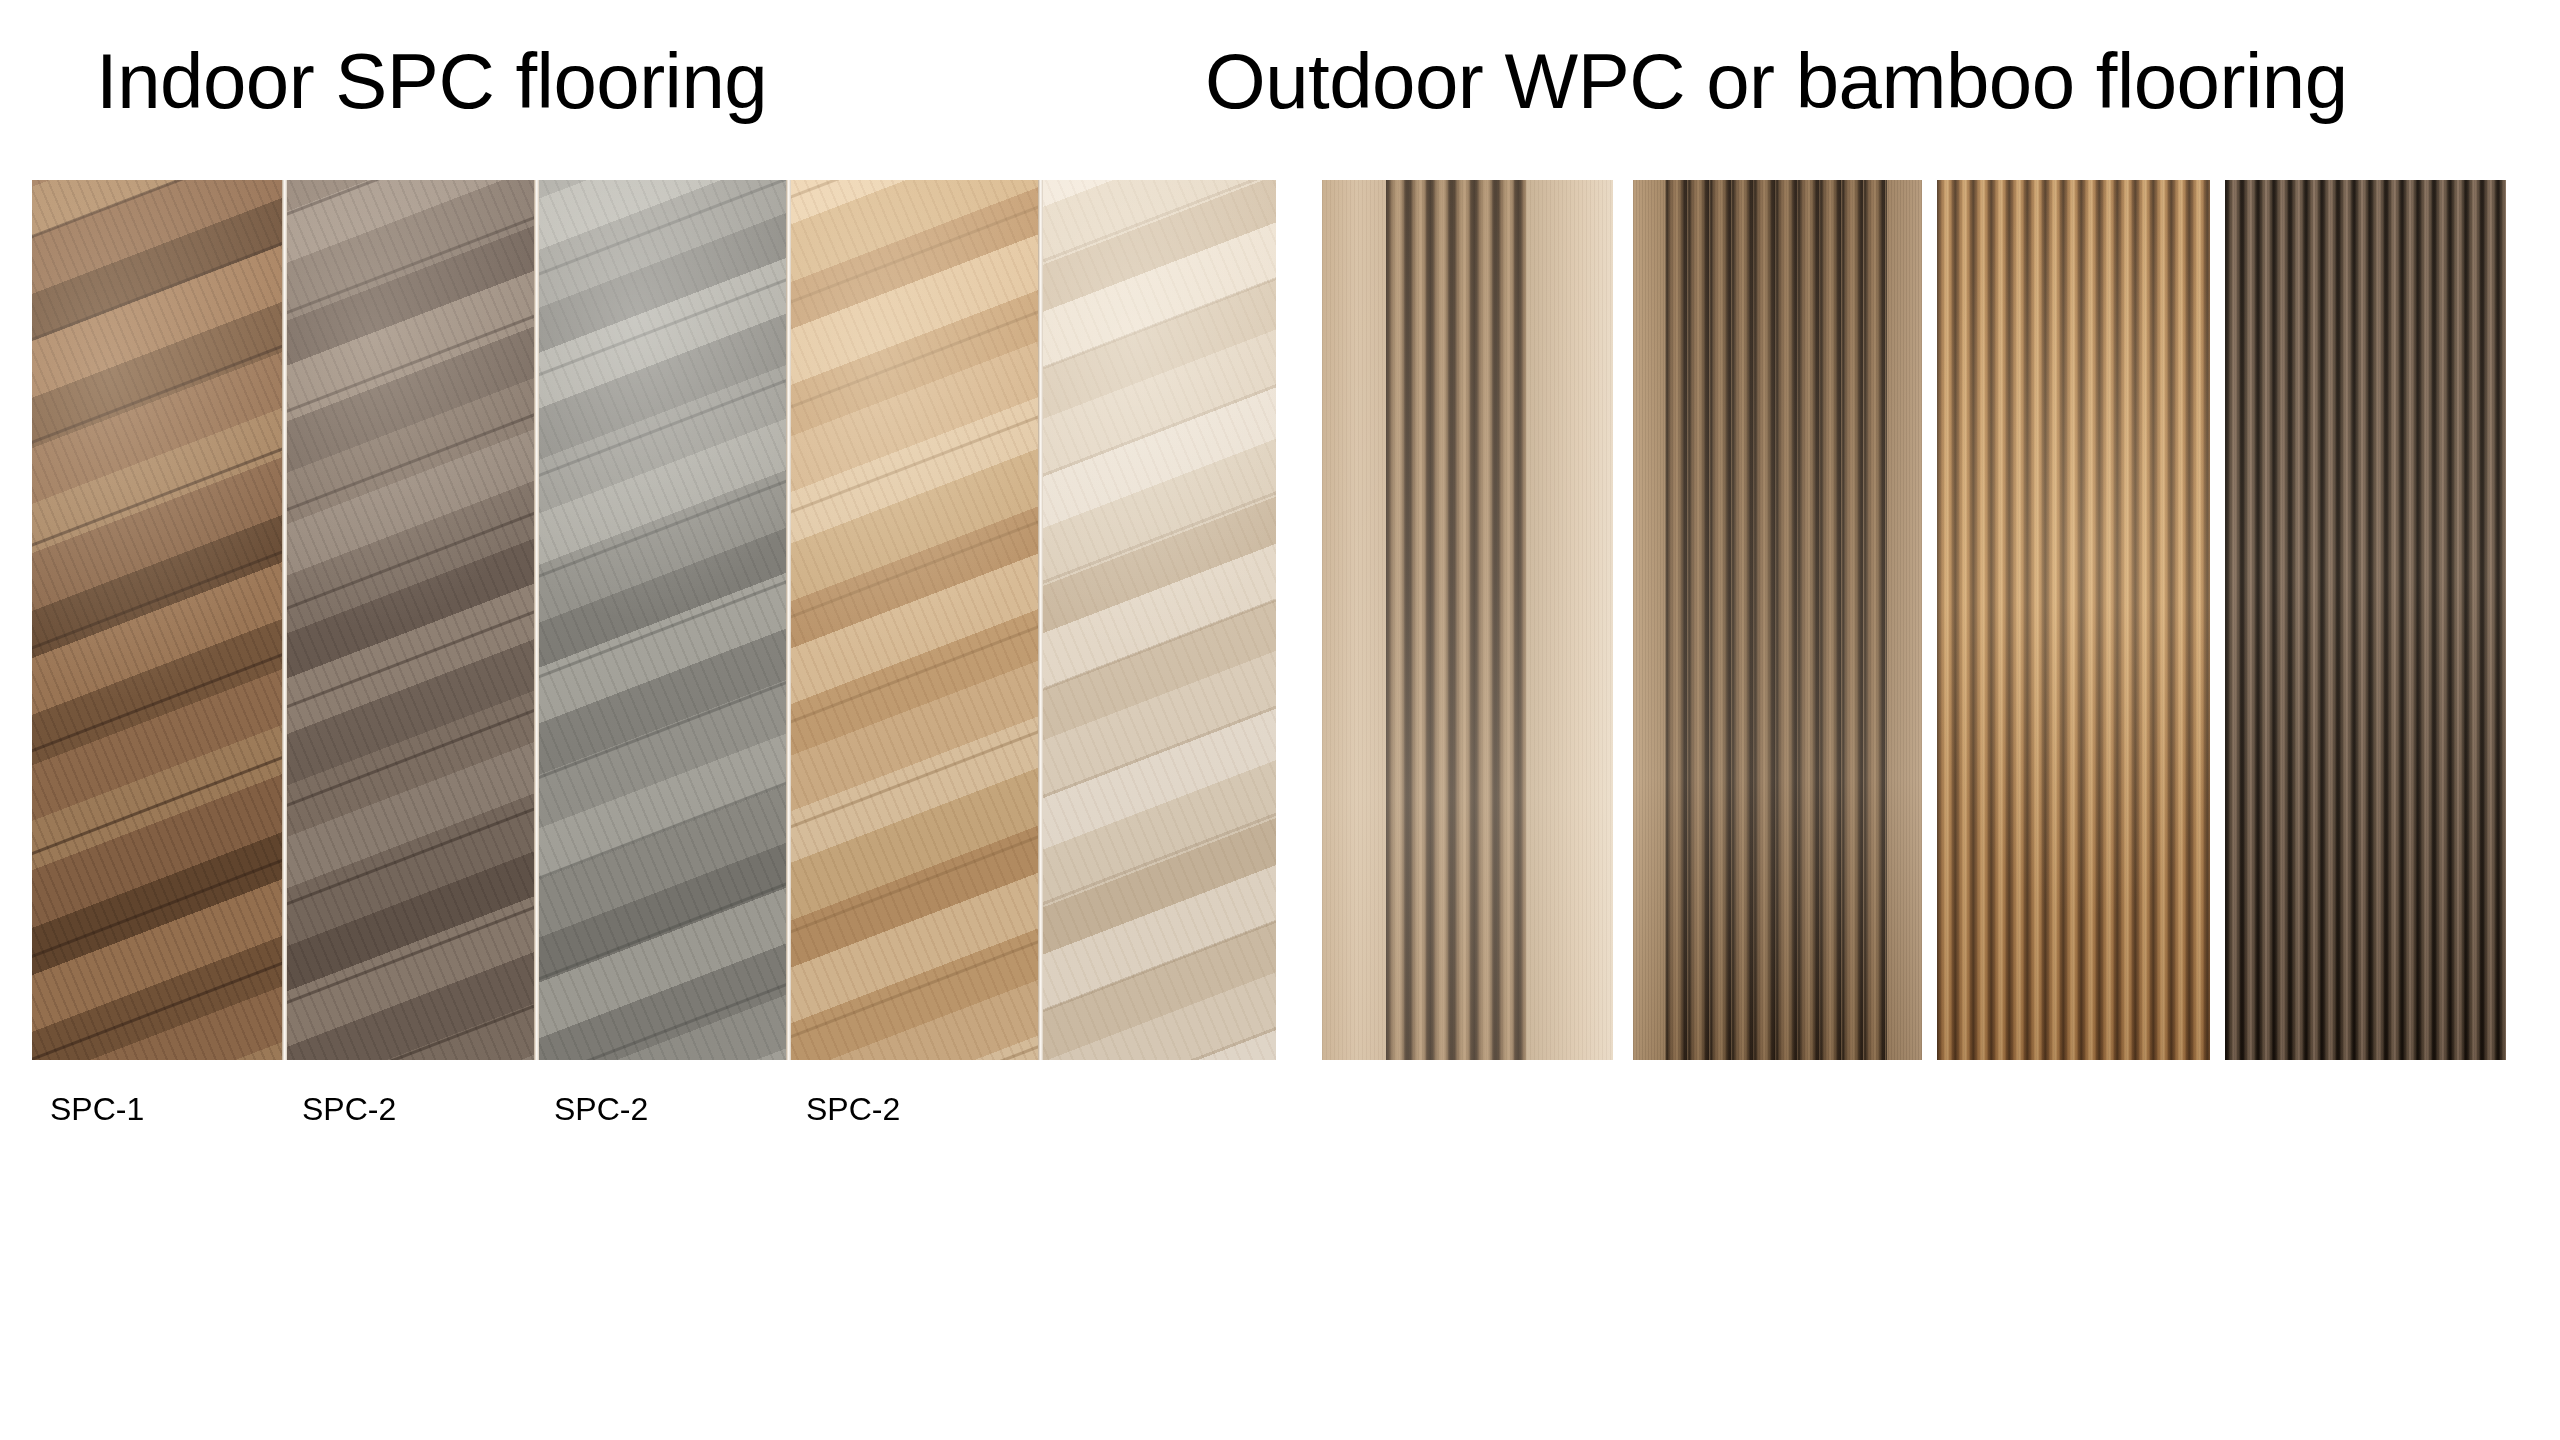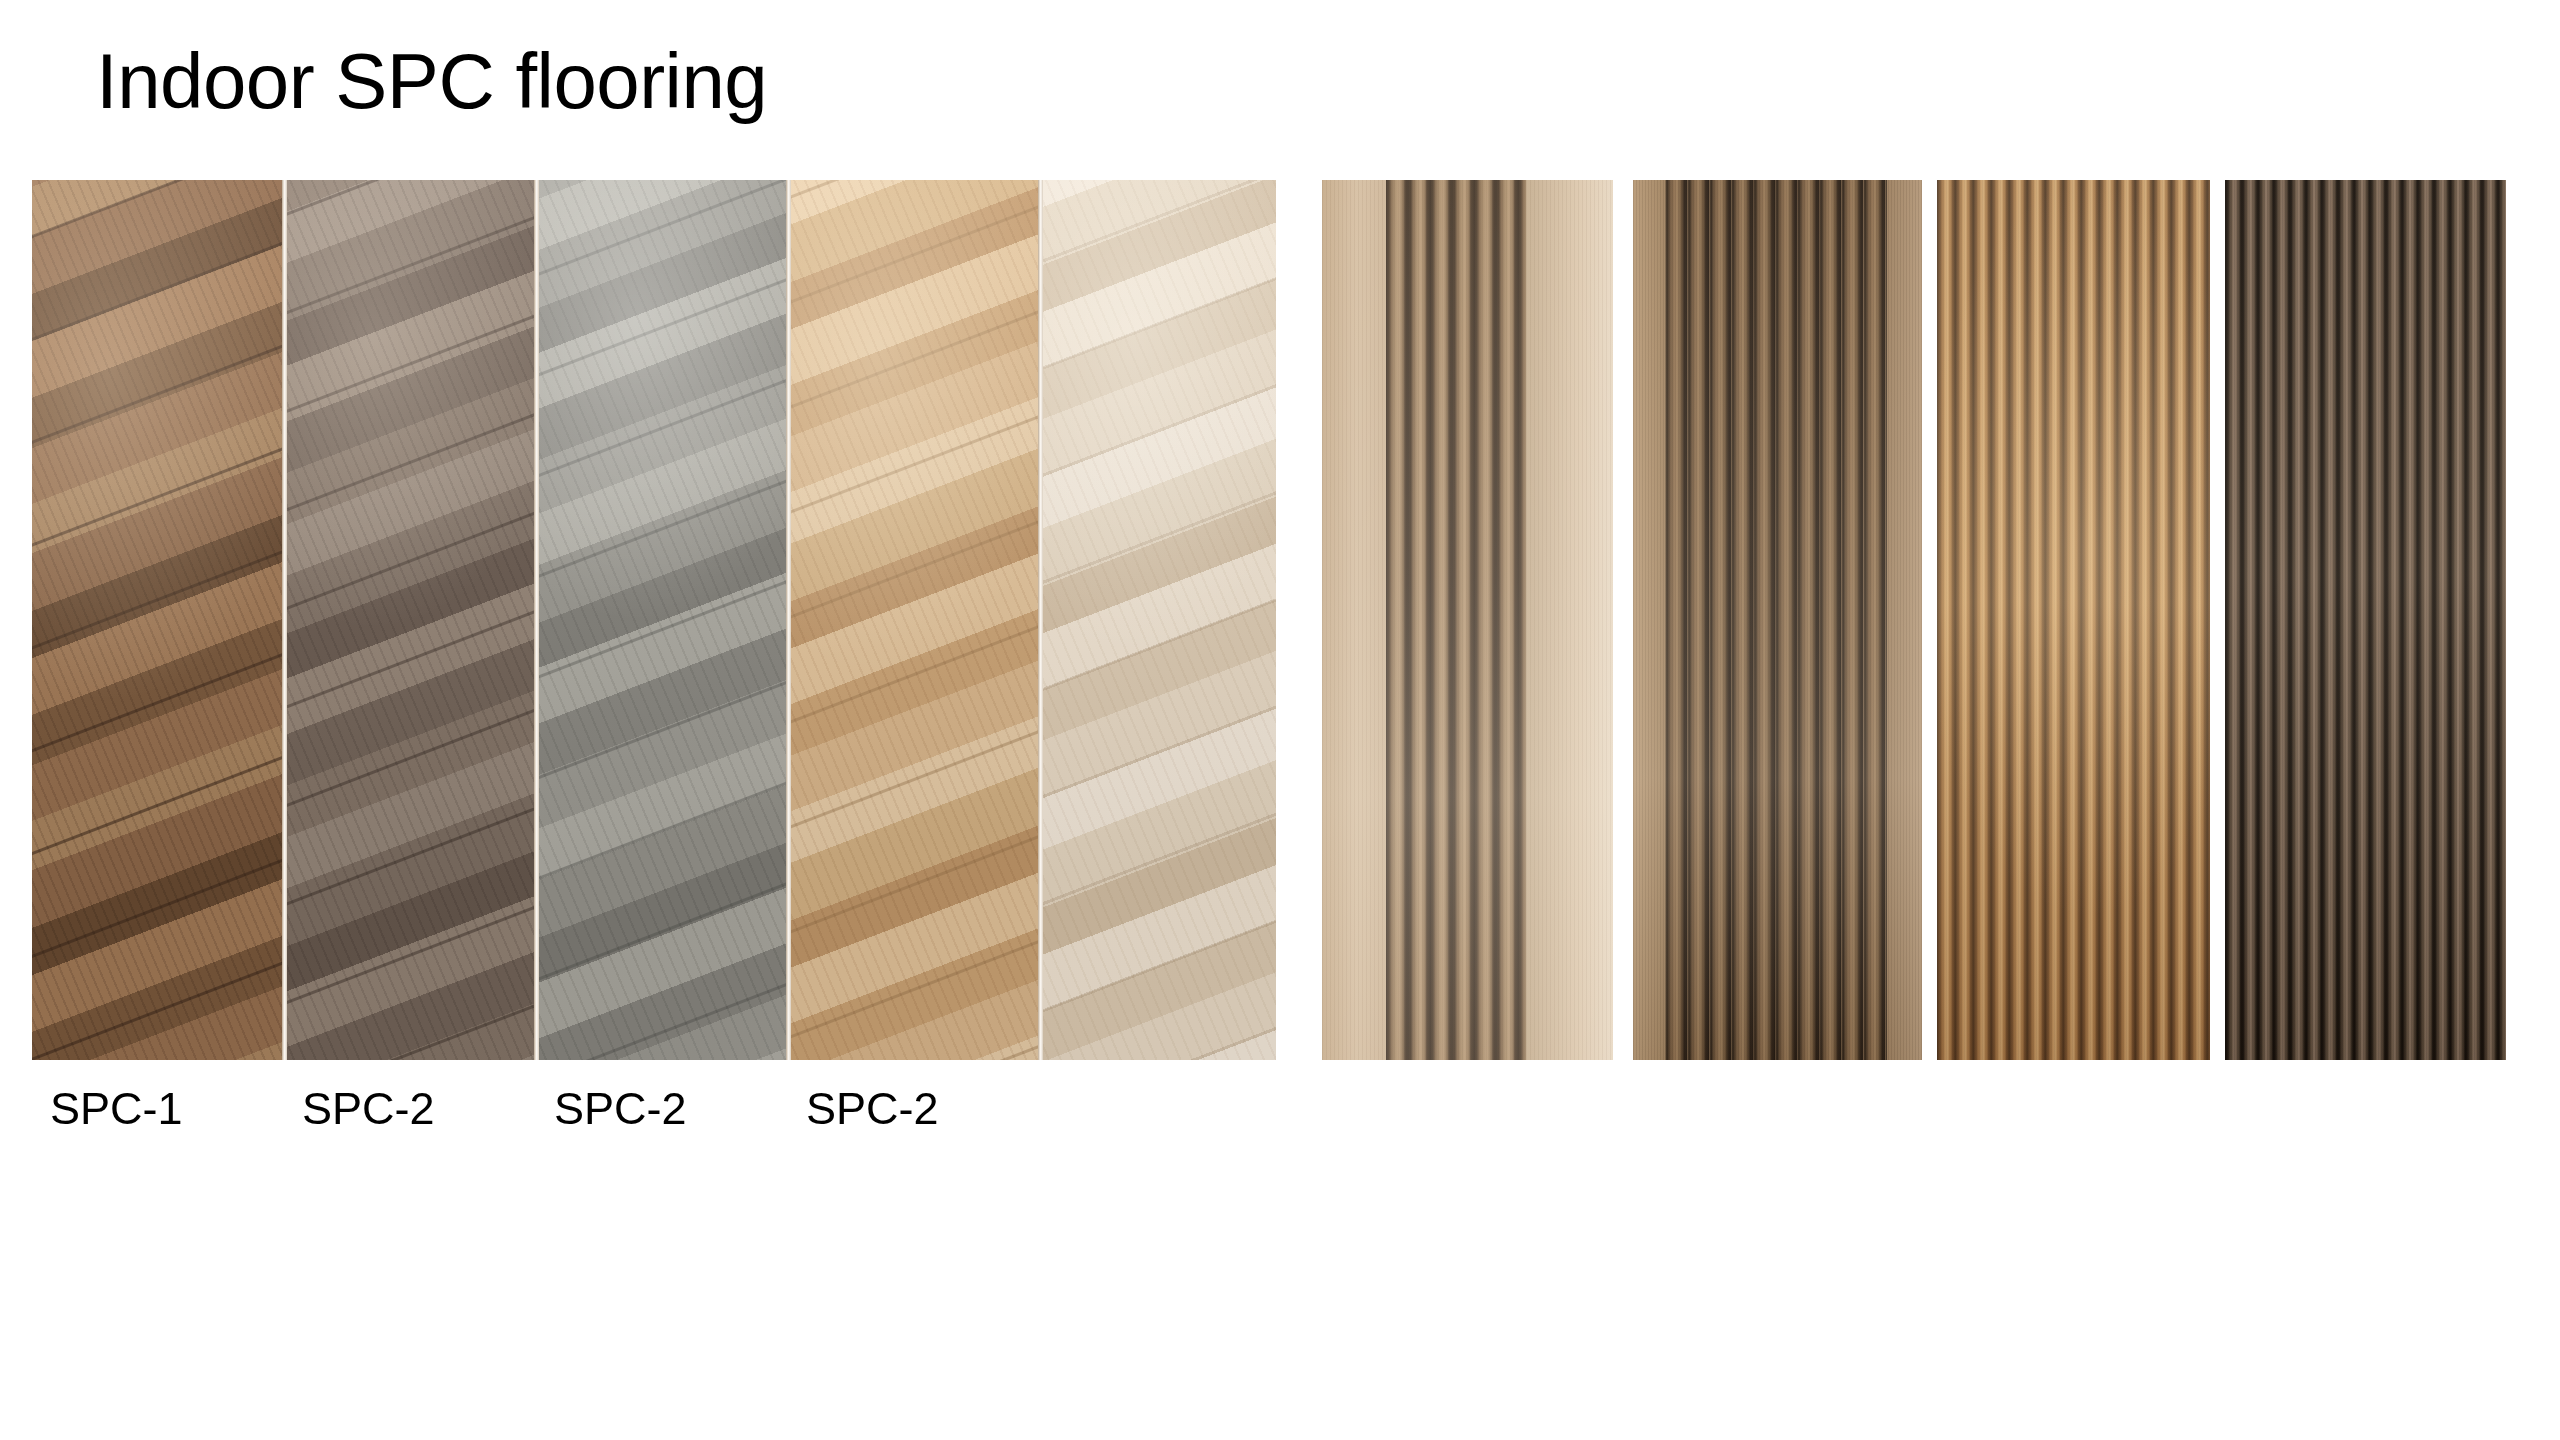--- a/index.html
+++ b/index.html
@@ -365,21 +365,21 @@
     position: absolute;
     height: 70px;
   }
   #captions-indoor  { left: 32px;   top: 1078px; width: 1244px; }
   #captions-outdoor { left: 1322px; top: 1078px; width: 1184px; }
 
   .caption {
     position: absolute;
     top: 0;
     font-family: "Liberation Sans", sans-serif;
-    font-size: 45px;
+    font-size: 32px;
     line-height: 62px;
     color: #000000;
     white-space: nowrap;
   }
   #caption-spc-1 { left: 18px; }
   #caption-spc-2 { left: 270px; }
   #caption-spc-3 { left: 522px; }
   #caption-spc-4 { left: 774px; }
 
   #caption-owf-1 { left: 28px; }
@@ -387,20 +387,21 @@
   #caption-owf-3 { left: 632px; }
   #caption-owf-4 { left: 920px; }
 </style>
 </head>
 <body>
 
 <div class="page">
 
   <div class="heading" id="heading-indoor">Indoor SPC flooring</div>
 
+  <div class="heading" id="heading-outdoor">Outdoor WPC or bamboo flooring</div>
 
   <div class="section" id="section-indoor">
 
     <div class="swatch-strip" id="swatch-spc-1">
       <div class="swatch-inner">
         <div class="plank-grain">
           <div class="plank-rows"></div>
           <div class="fine-grain"></div>
         </div>
         <div class="sheen"></div>

